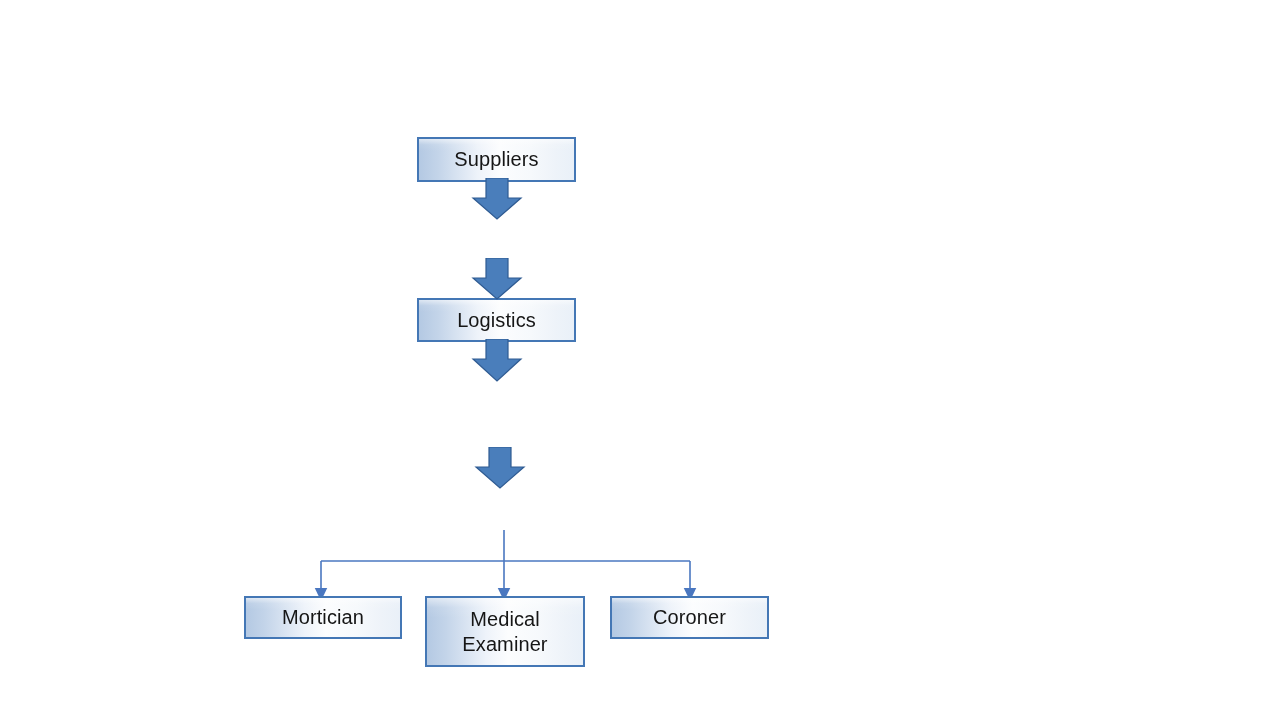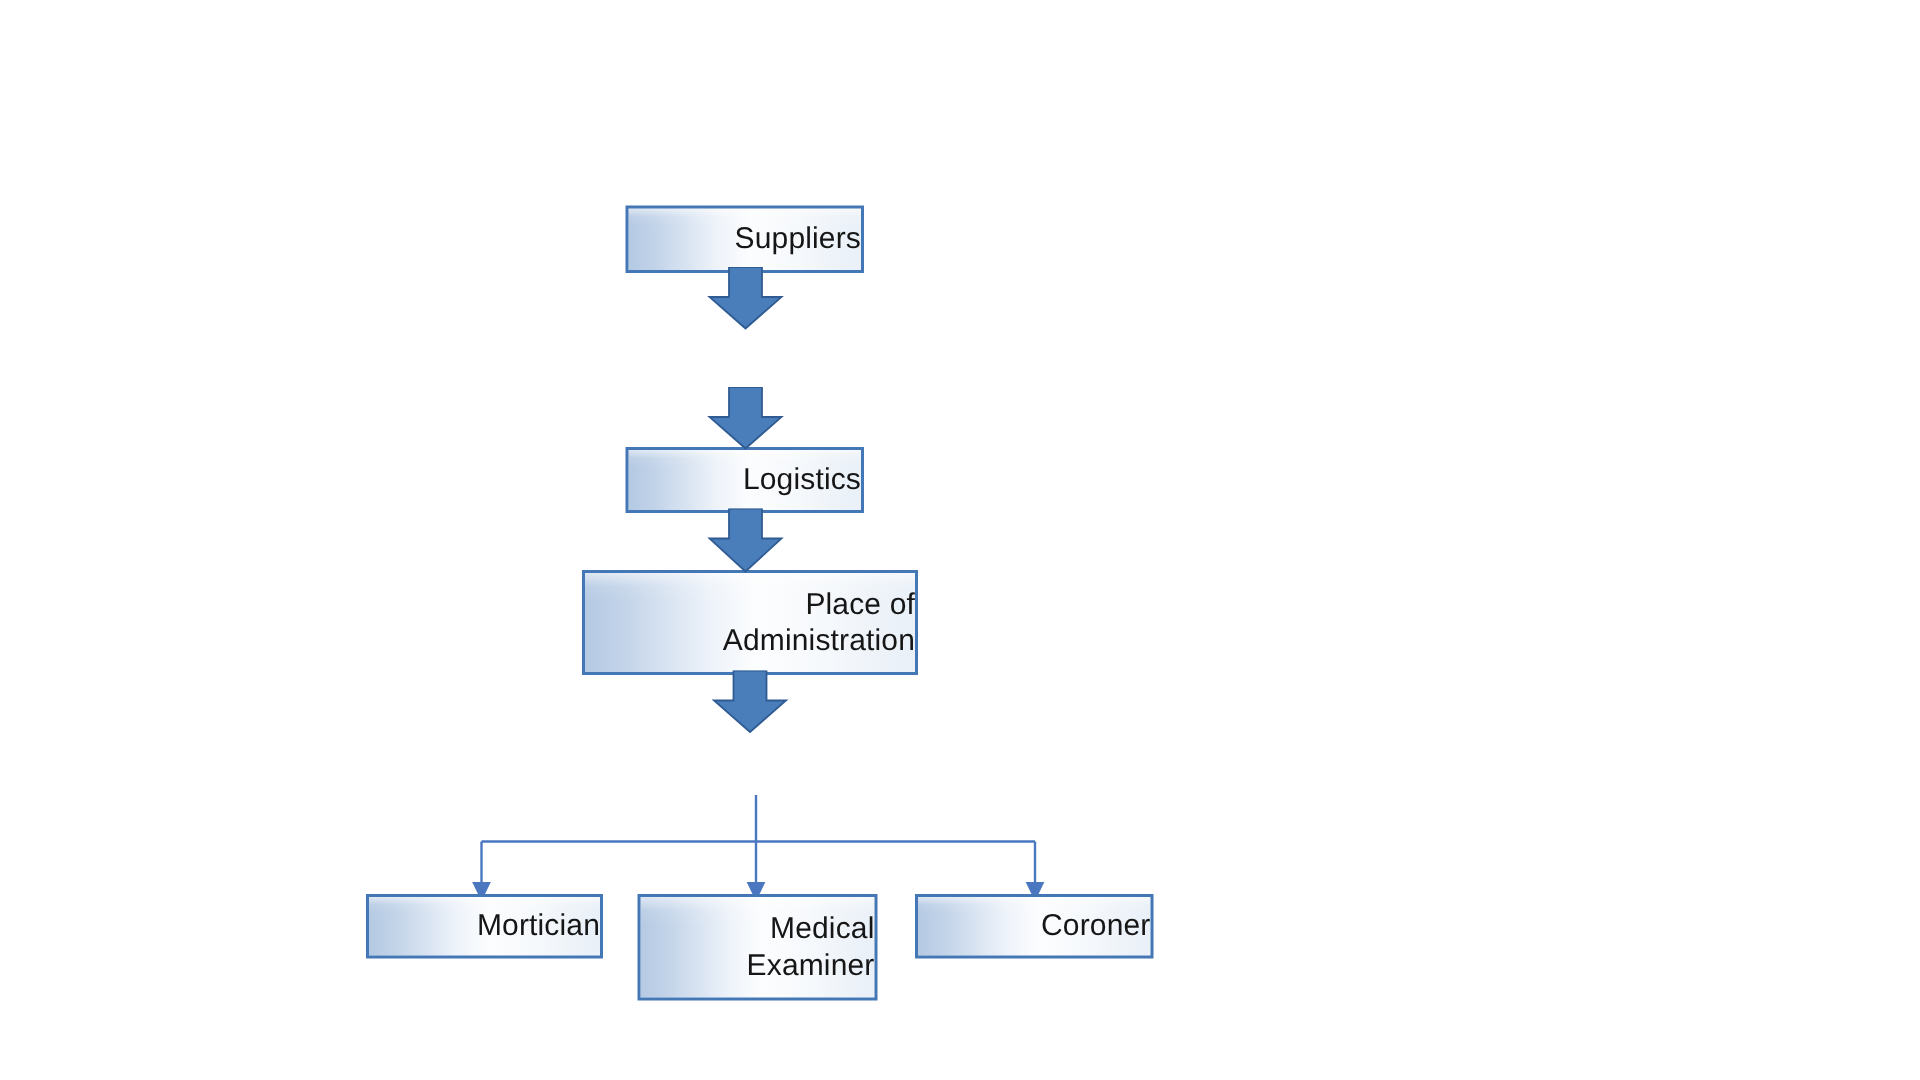--- a/index.html
+++ b/index.html
@@ -34,21 +34,21 @@
         #b4c9e3 0%,
         #c3d4e9 12%,
         #eef3fa 38%,
         #fcfdfe 52%,
         #f6f9fc 72%,
         #eef3f9 88%,
         #e9f0f8 100%);
     display: flex;
     align-items: center;
     justify-content: center;
-    text-align: right;
+    text-align: center;
     color: #161616;
     font-size: 20px;
     line-height: 1.22;
     letter-spacing: 0.1px;
     white-space: pre-line;
   }
   .node .label {
     display: block;
     width: 100%;
     white-space: pre-line;
@@ -93,24 +93,20 @@
 
   <div class="node" style="left:417px; top:137px; width:159px; height:45px;">
     <span class="label">Suppliers</span>
   </div>
 
 
   <div class="node" style="left:417px; top:298px; width:159px; height:44px;">
     <span class="label">Logistics</span>
   </div>
 
-  <div class="node" style="left:388px; top:380px; width:224px; height:70px;">
-    <span class="label">Place of
-Administration</span>
-  </div>
 
 
   <div class="node" style="left:244px; top:596px; width:158px; height:43px;">
     <span class="label">Mortician</span>
   </div>
 
   <div class="node" style="left:610px; top:596px; width:159px; height:43px;">
     <span class="label">Coroner</span>
   </div>
 

